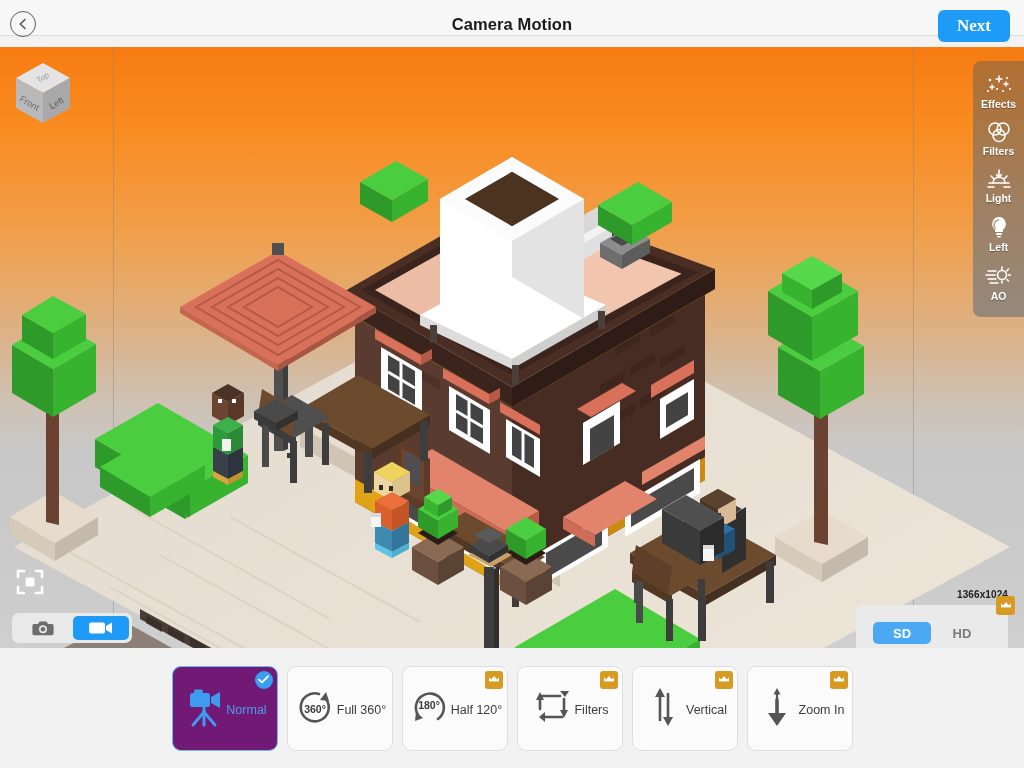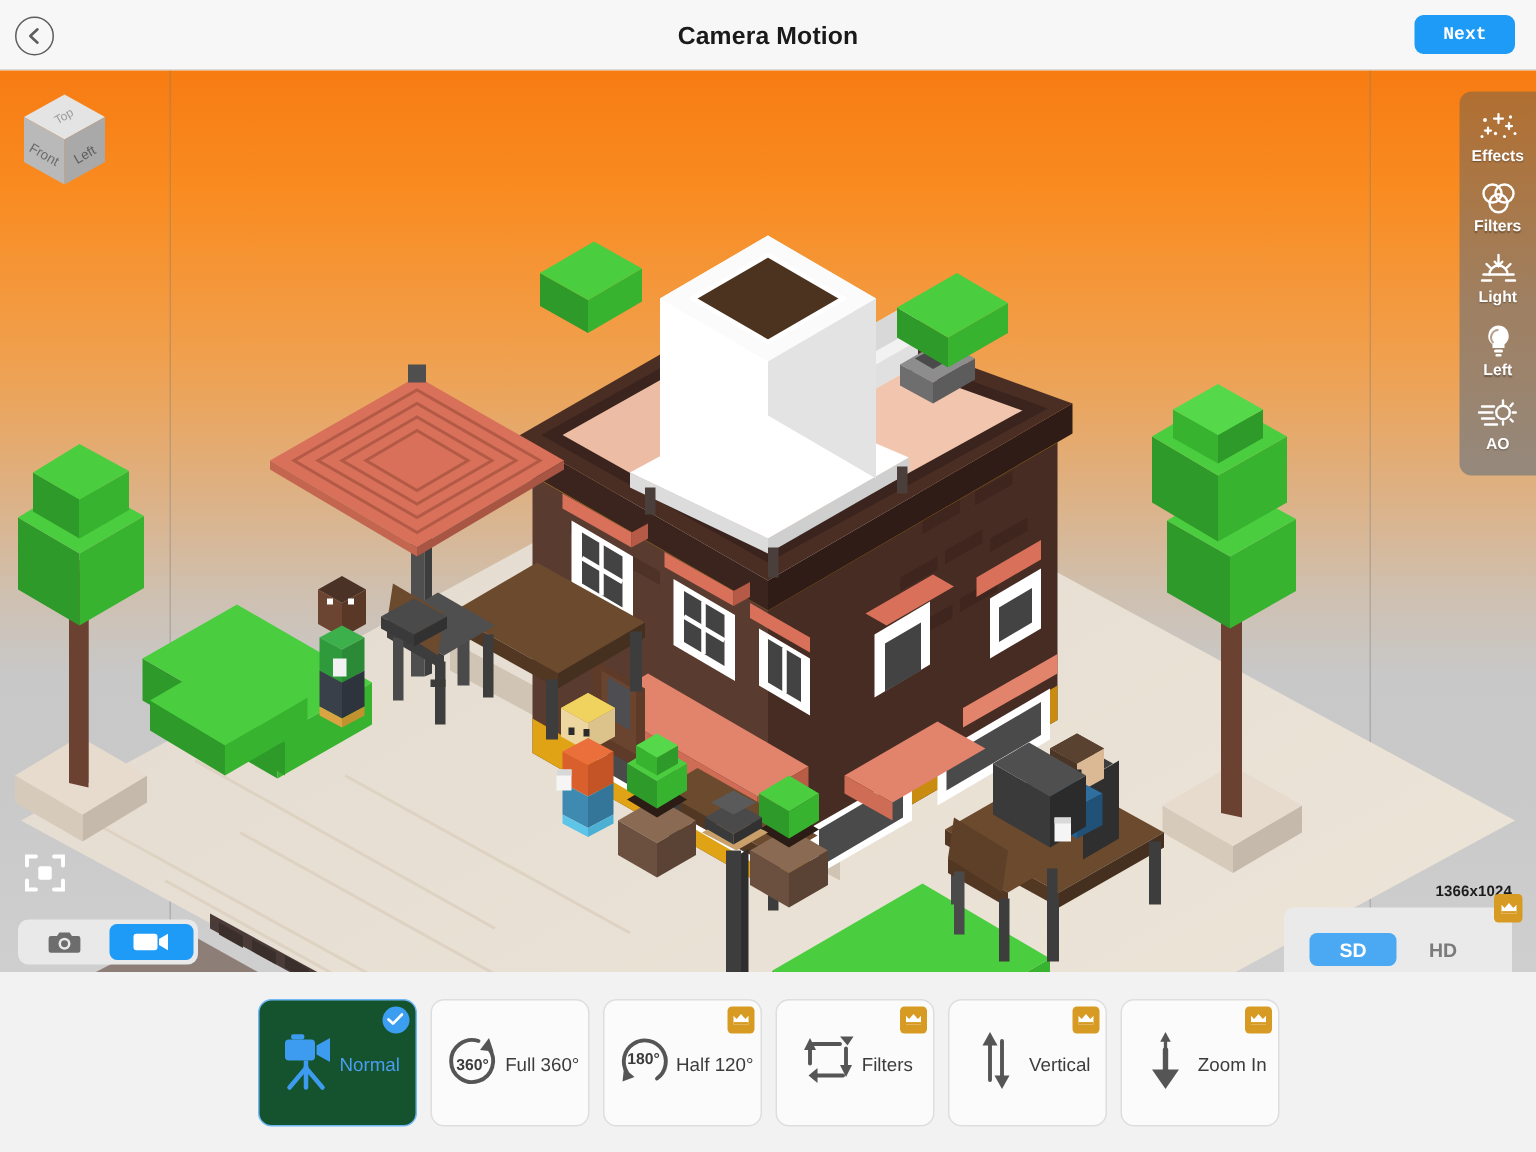--- a/index.html
+++ b/index.html
@@ -6,42 +6,42 @@
   html,body { width:1024px; height:768px; overflow:hidden; }
   body {
     font-family:"Liberation Sans", sans-serif;
     background:#f2f2f2;
     -webkit-font-smoothing:antialiased;
   }
   #app { position:relative; width:1024px; height:768px; }
 
   
   .topbar {
-    position:absolute; top:0; left:0; width:1024px; height:47px;
+    position:absolute; top:0; left:0; width:1024px; height:36px;
     background:#f7f7f7;
     border-bottom:1px solid #dcdcdc;
     display:flex; align-items:center;
   }
   .back-btn {
     position:absolute; left:10px; top:11px; width:26px; height:26px;
     border-radius:50%; border:1.6px solid #5d5d5d;
     display:flex; align-items:center; justify-content:center;
     cursor:pointer; background:transparent;
   }
   .back-btn svg { display:block; }
   .top-title {
     position:absolute; left:0; width:1024px; text-align:center;
     font-size:16.5px; font-weight:bold; color:#1a1a1a; letter-spacing:.1px;
     top:15px;
   }
   .next-btn {
     position:absolute; right:14px; top:10px;
     background:#1d9bf7; color:#fff; border:none; border-radius:6px;
-    padding:6px 19px; font-size:12px; font-weight:bold; cursor:pointer;
-    font-family:Liberation Mono, monospace;
+    padding:6px 19px; font-size:17px; font-weight:bold; cursor:pointer;
+    font-family:Liberation Serif, serif;
   }
 
   
   .viewport {
     position:absolute; top:47px; left:0; width:1024px; height:601px;
     overflow:hidden;
     background:linear-gradient(180deg,#f77c12 0%,#f98c22 14%,#f0a04e 32%,#ddb184 47%,#cfc0b0 58%,#c8c8c8 67%,#c9c9c9 80%,#cfcfcf 100%);
   }
   .guide { position:absolute; top:0; width:1px; height:601px; background:rgba(120,120,120,.35); }
 
@@ -94,21 +94,21 @@
   .bottombar {
     position:absolute; left:0; top:648px; width:1024px; height:120px; background:#f2f2f2;
     display:flex; align-items:center; justify-content:center; gap:9px;
   }
   .motion-card {
     position:relative; width:106px; height:85px; background:#fbfbfb;
     border:1px solid #dedede; border-radius:9px;
     display:flex; flex-direction:row; align-items:center; justify-content:center;
     cursor:pointer;
   }
-  .motion-card.selected { border:1.5px solid #6fb8f5; background:#14532d; }
+  .motion-card.selected { border:1.5px solid #6fb8f5; background:#701a75; }
   .motion-card .m-icon { height:46px; display:flex; align-items:center; justify-content:center; }
   .motion-card .m-label { font-size:12.5px; color:#3c3c3c; margin-top:3px; }
   .motion-card.selected .m-label { color:#4a9df0; }
   .card-badge { position:absolute; top:4px; right:4px; width:18px; height:18px; border-radius:3px;
     background:#d79b23; display:flex; align-items:center; justify-content:center; }
   .check-badge { position:absolute; top:4px; right:4px; width:18px; height:18px; border-radius:50%;
     background:#3c9ef0; display:flex; align-items:center; justify-content:center; }
 </style>
 </head>
 <body>

